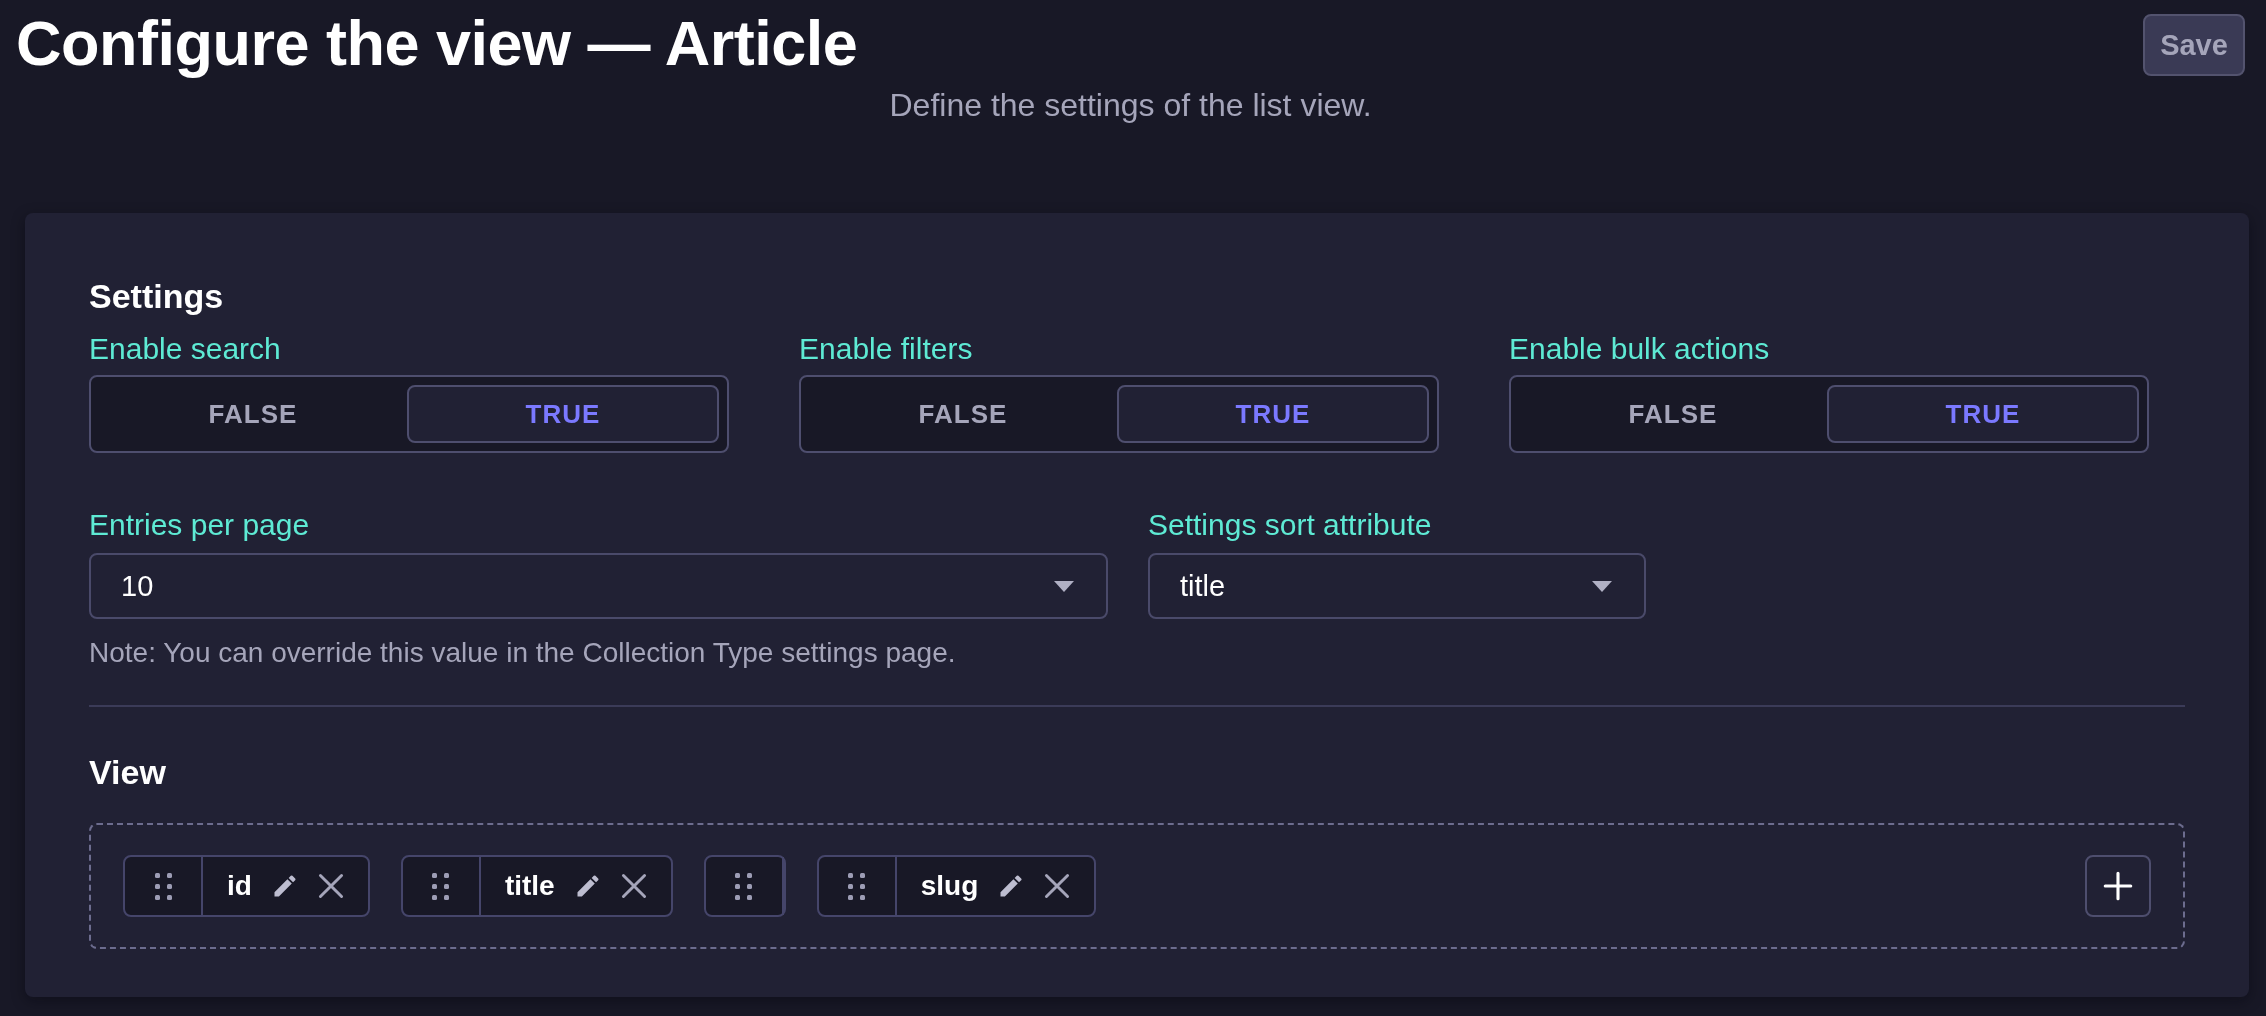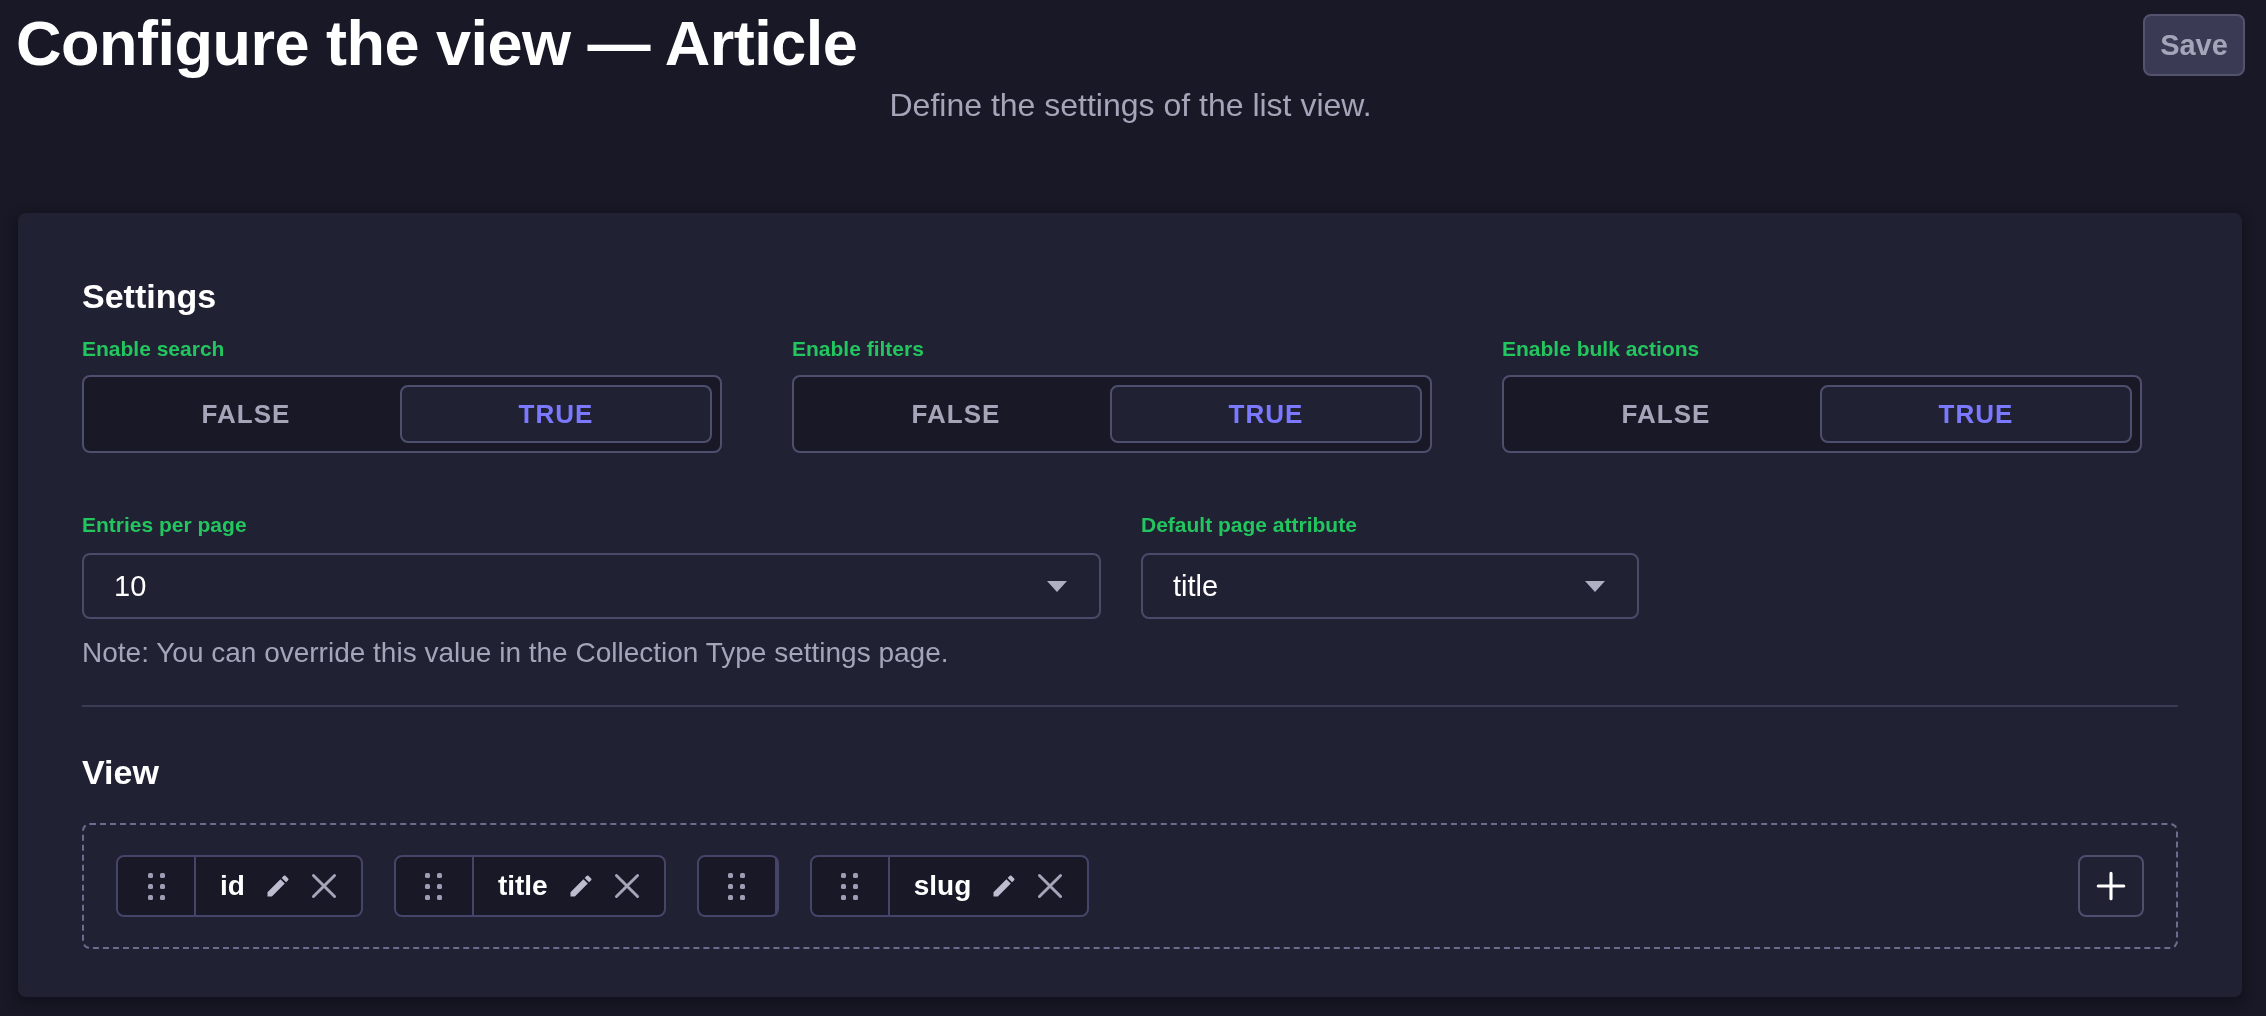--- a/index.html
+++ b/index.html
@@ -13,27 +13,27 @@
   .page-subtitle { font-size:32px; color:#a5a5ba; margin-top:12px;text-align:center; }
   .save-btn {
     position:absolute; top:14px; right:21px; width:102px; height:62px;
     background:#3a3a55; border:2px solid #53536e; border-radius:8px;
     color:#a5a5ba; font-size:29px; font-weight:600; font-family:inherit;
     display:flex; align-items:center; justify-content:center; cursor:default;
   }
 
   
   .card {
-    position:absolute; top:213px; left:18px; width:2224px;
+    position:absolute; top:213px; left:25px; width:2224px;
     background:#212134; border-radius:8px; padding:62px 64px 48px;
     box-shadow:0 4px 14px rgba(4,4,12,0.4);
   }
   .section-heading { font-size:34px; font-weight:600; color:#ffffff; line-height:42px; }
 
-  .field-label { font-size:21px; font-weight:700; color:#22c55e; line-height:32px; }
+  .field-label { font-size:30px; font-weight:400; color:#5eead4; line-height:32px; }
 
   
   .toggles-row { display:grid; grid-template-columns:repeat(3, 640px); column-gap:70px; margin-top:16px; }
   .bool-toggle {
     margin-top:10px; height:78px; background:#181826;
     border:2px solid #4e4e6e; border-radius:8px; padding:8px; display:flex;
   }
   .bool-opt {
     flex:1; display:flex; align-items:center; justify-content:center;
     font-size:26px; font-weight:700; letter-spacing:1px; border-radius:8px; cursor:pointer;
@@ -129,21 +129,21 @@
         <div class="select-box">
           <span>10</span>
           <svg class="caret" viewBox="0 0 24 15">
               <path d="M2 2 L12 13 L22 2 Z" fill="#b0b0c4"></path>
             </svg>
         </div>
         <p class="note">Note: You can override this value in the Collection Type settings page.</p>
       </div>
 
       <div class="field">
-        <div class="field-label">Default page attribute</div>
+        <div class="field-label">Settings sort attribute</div>
         <div class="select-box">
           <span>title</span>
           <svg class="caret" viewBox="0 0 24 15">
               <path d="M2 2 L12 13 L22 2 Z" fill="#b0b0c4"></path>
             </svg>
         </div>
       </div>
 
 
     </div>

